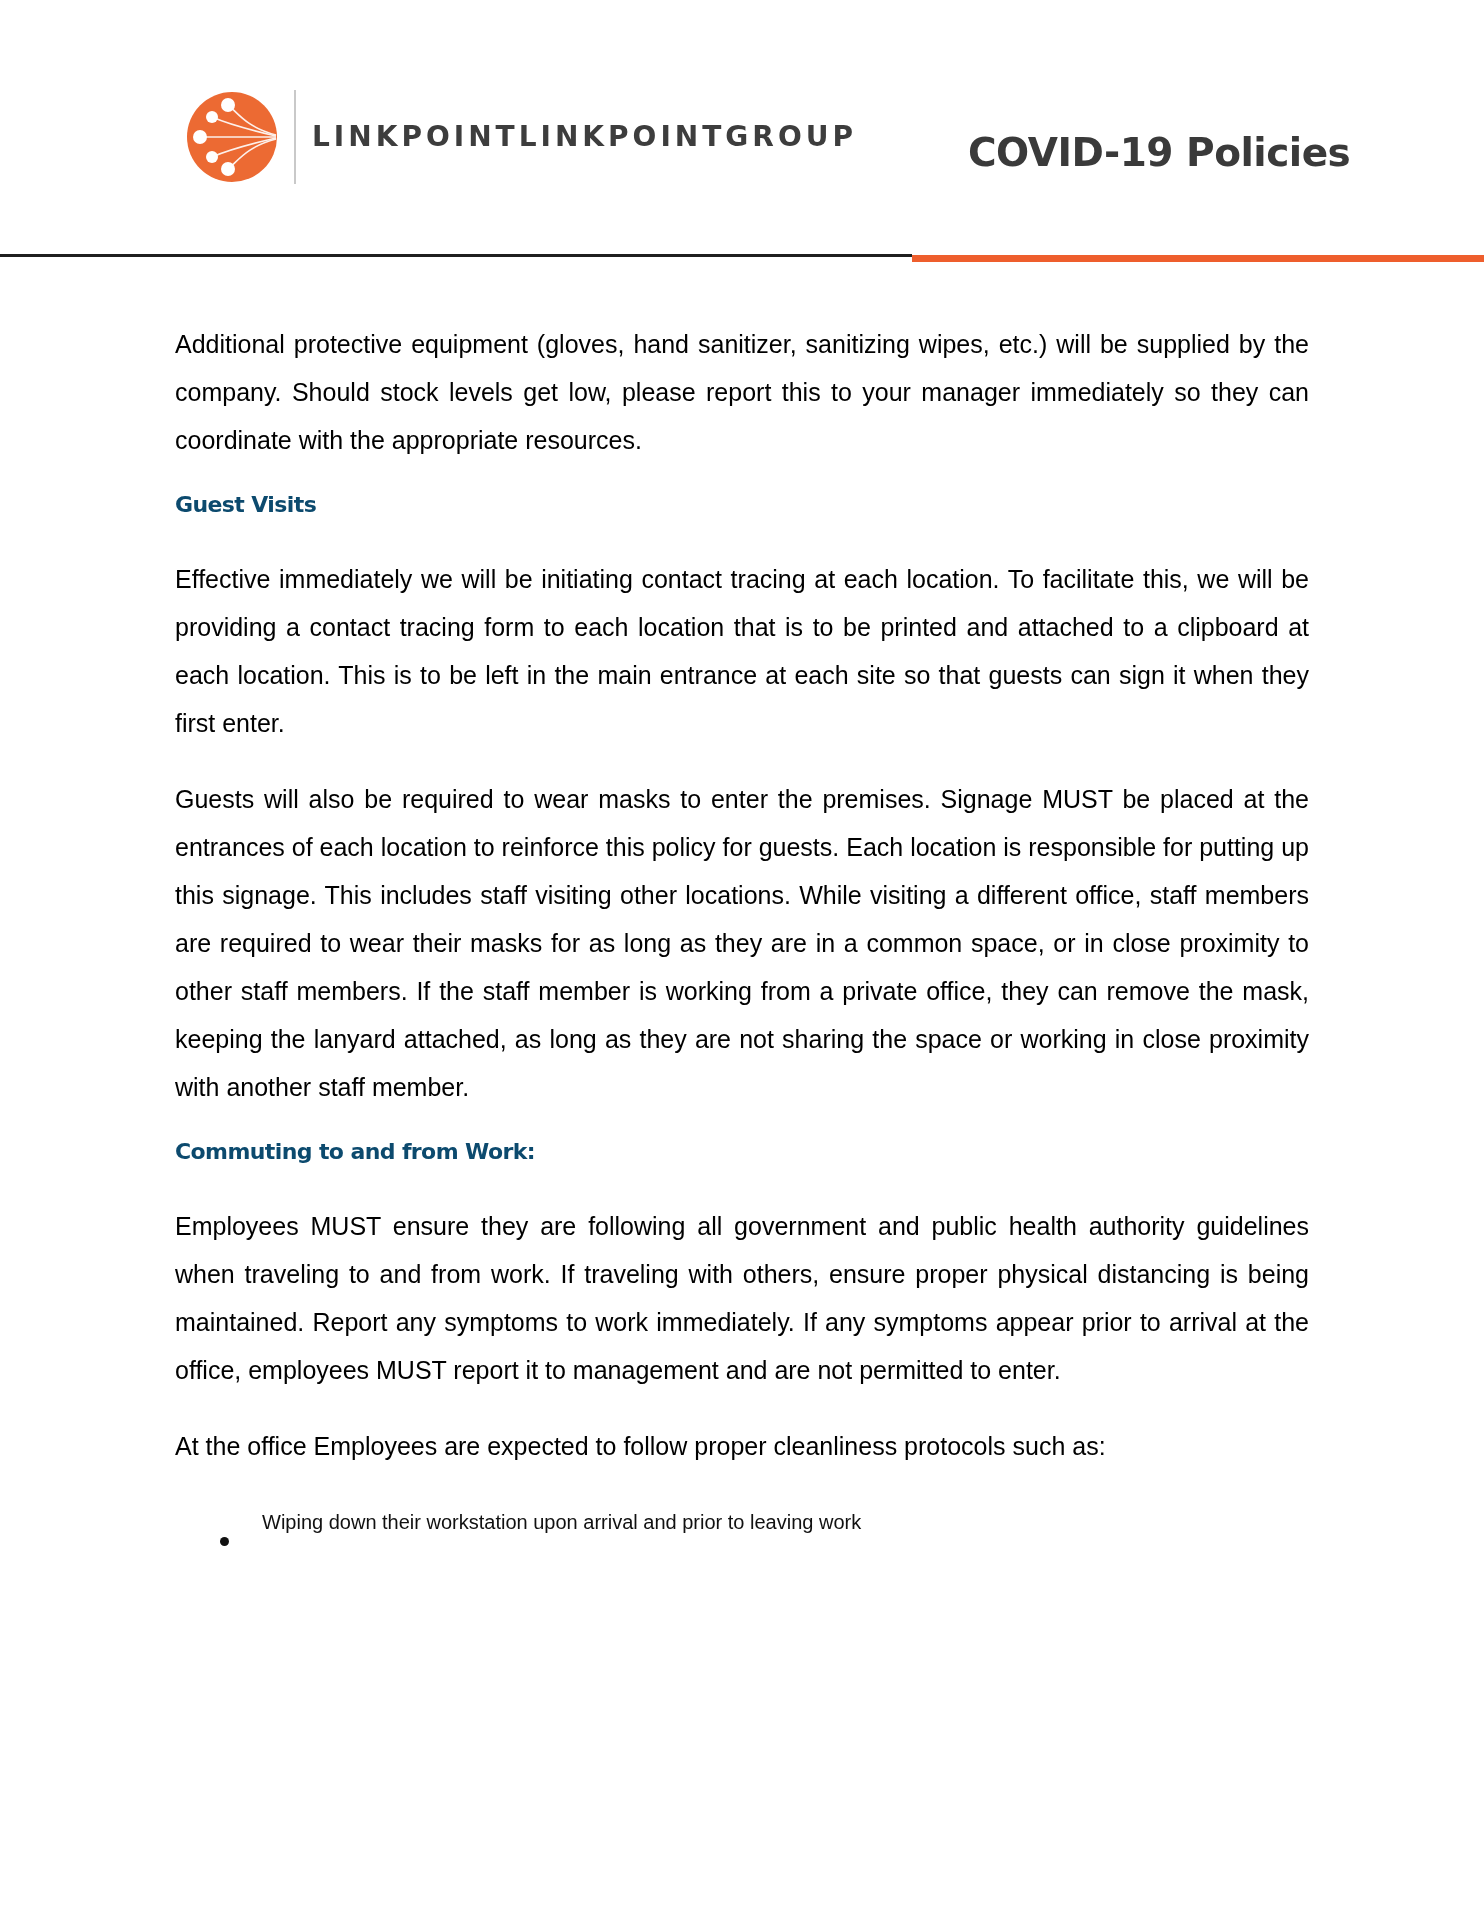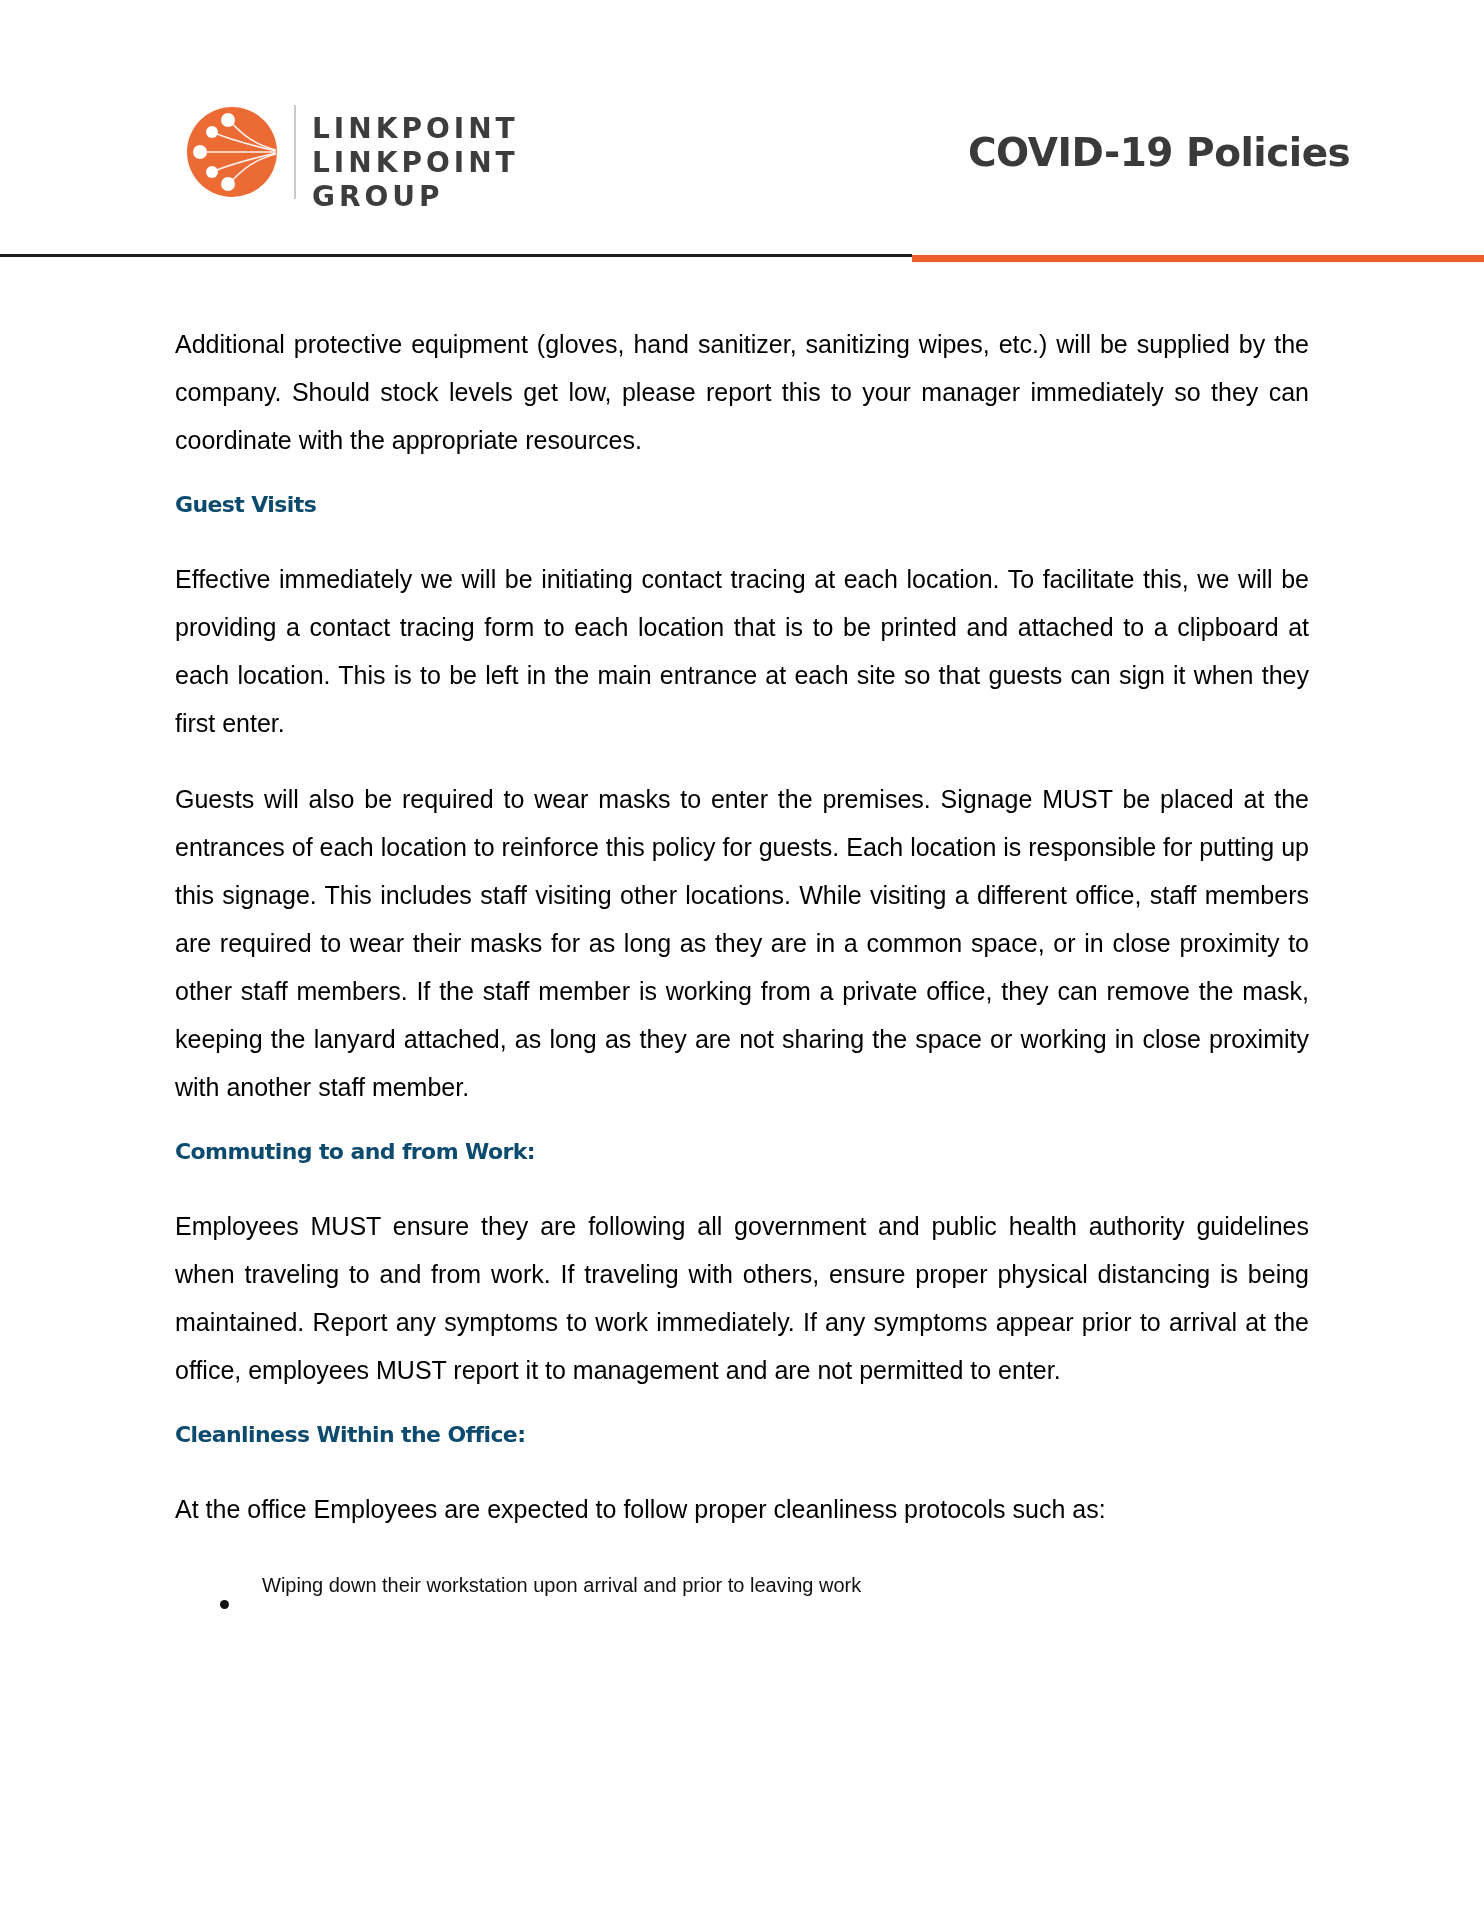--- a/index.html
+++ b/index.html
@@ -5,21 +5,21 @@
   html, body { margin: 0; padding: 0; background: #ffffff; }
   body {
     width: 1484px; height: 1920px; position: relative; overflow: hidden;
     font-family: "Liberation Sans", "DejaVu Sans", sans-serif;
     color: #111111;
   }
   .header { position: absolute; left: 0; top: 0; width: 1484px; height: 270px; }
   .logo { position: absolute; left: 186px; top: 90px; display: flex; align-items: center; }
   .logo-mark { width: 92px; height: 92px; }
   .logo-divider { width: 2px; height: 94px; background: #c9c9c9; margin-left: 16px; margin-right: 16px; }
-  .logo-text { display: flex; flex-direction: column; line-height: 34px; margin-top: 22px; }
+  .logo-text { display: flex; line-height: 34px; }
   .logo-line {
     font-family: "DejaVu Sans", sans-serif; font-weight: bold; font-size: 28px;
     letter-spacing: 4px; color: #3d3d3d;
   }
   .doc-title {
     position: absolute; left: 968px; top: 130px; font-size: 39px; font-weight: bold;
     color: #3a3a3a; font-family: "DejaVu Sans", sans-serif; letter-spacing: -0.5px;
   }
   .rule-black { position: absolute; left: 0; top: 254px; width: 912px; height: 3px; background: #1f1f1f; }
   .rule-orange { position: absolute; left: 912px; top: 255px; width: 572px; height: 7px; background: #ee5e2d; }
@@ -76,21 +76,20 @@
 <div class="content">
   <p class="para">Additional protective equipment (gloves, hand sanitizer, sanitizing wipes, etc.) will be supplied by the company. Should stock levels get low, please report this to your manager immediately so they can coordinate with the appropriate resources.</p>
 
   <h2 class="heading h1">Guest Visits</h2>
   <p class="para">Effective immediately we will be initiating contact tracing at each location. To facilitate this, we will be providing a contact tracing form to each location that is to be printed and attached to a clipboard at each location. This is to be left in the main entrance at each site so that guests can sign it when they first enter.</p>
   <p class="para"><span>Guests will also be required to wear masks to enter the premises. Signage </span><b>MUST</b><span> be placed at the entrances of each location to reinforce this policy for guests. Each location is responsible for putting up this signage. This includes staff visiting other locations. While visiting a different office, staff members are required to wear their masks for as long as they are in a common space, or in close proximity to other staff members. If the staff member is working from a private office, they can remove the mask, keeping the lanyard attached, as long as they are not sharing the space or working in close proximity with another staff member.</span></p>
 
   <h2 class="heading h1">Commuting to and from Work:</h2>
   <p class="para"><span>Employees </span><b>MUST</b><span> ensure they are following all government and public health authority guidelines when traveling to and from work. If traveling with others, ensure proper physical distancing is being maintained. Report any symptoms to work immediately. If any symptoms appear prior to arrival at the office, employees </span><b>MUST</b><span> report it to management and are not permitted to enter.</span></p>
 
-  <h2 class="heading h1">Cleanliness Within the Office:</h2>
   <p class="para">At the office Employees are expected to follow proper cleanliness protocols such as:</p>
   <ul class="bullets">
     <li class="bullet">
       <span class="bullet-dot"></span>
       <span>Wiping down their workstation upon arrival and prior to leaving work</span>
     </li>
   </ul>
 </div>
 
 </body></html>

